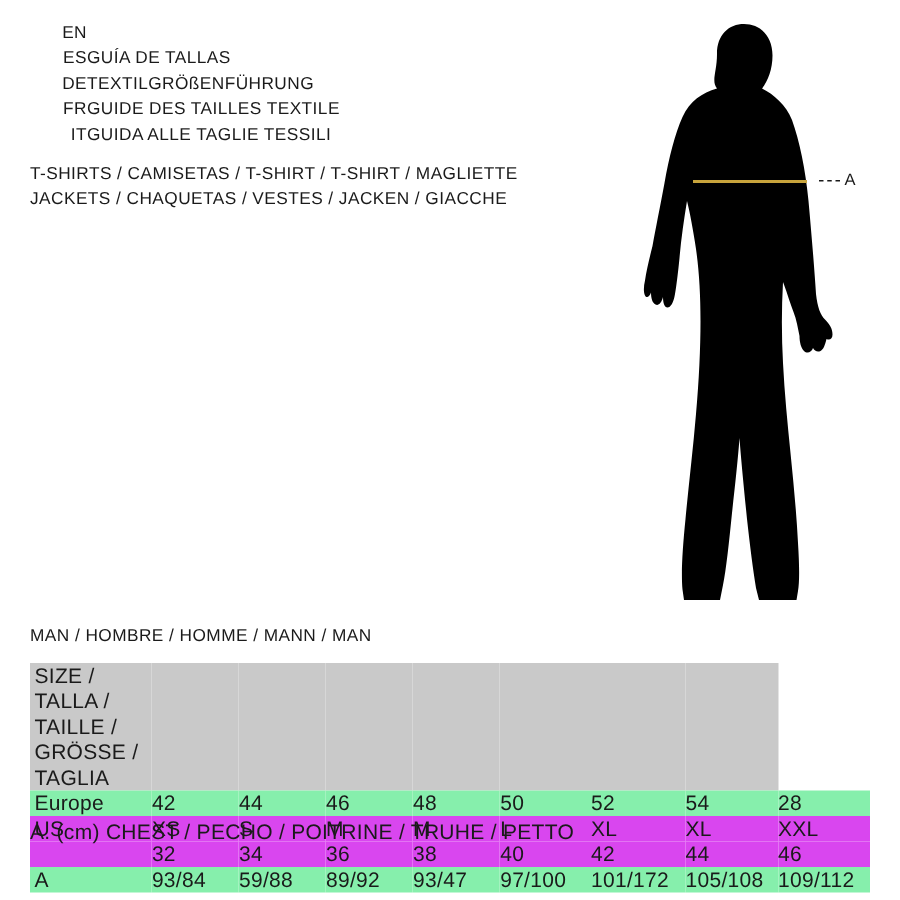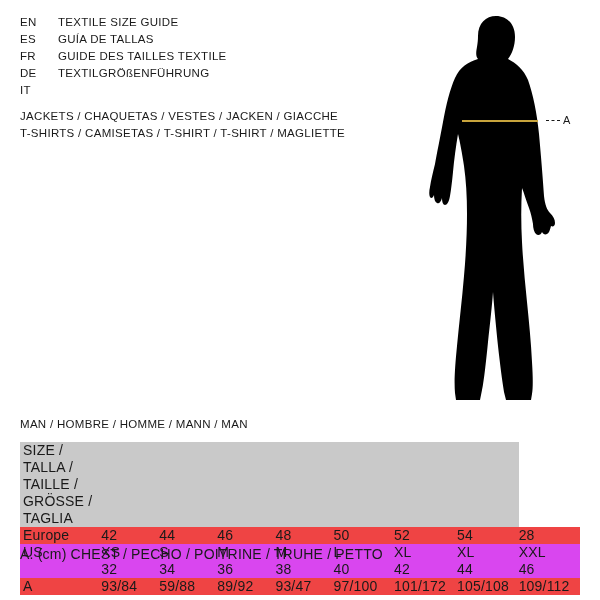--- a/index.html
+++ b/index.html
@@ -33,20 +33,21 @@
     display: flex;
     align-items: baseline;
     height: 17px;
     font-size: 11.5px;
     letter-spacing: 0.3px;
   }
   .lang-code {
     width: 38px;
     flex: 0 0 38px;
     color: #1a1a1a;
+    text-align: right;
   }
   .lang-text {
     color: #1a1a1a;
   }
 
   
   .category-block {
     position: absolute;
     left: 20px;
     top: 110px;
@@ -112,21 +113,21 @@
     font-weight: normal;
     vertical-align: middle;
   }
   tr.row-header td {
     background: #c9c9c9;
   }
   tr.row-band td {
     background: #d946ef;
   }
   tr.row-plain td {
-    background: #ef4444;
+    background: #86efac;
   }
   .c0 { width: 86px; padding-left: 3px !important; }
   .c1 { width: 68px; }
   .c2 { width: 68px; }
   .c3 { width: 68px; }
   .c4 { width: 68px; margin-top: 48px; }
   .c5 { width: 68px; }
   .c6 { width: 68px; }
   .c7 { width: 66px; }
 
@@ -140,42 +141,42 @@
   }
 </style>
 </head>
 <body>
 
 <div class="page">
 
   <div class="lang-block">
     <div class="lang-row">
       <span class="lang-code">EN</span>
-      <span class="lang-text">TEXTILE SIZE GUIDE</span>
     </div>
     <div class="lang-row">
       <span class="lang-code">ES</span>
       <span class="lang-text">GUÍA DE TALLAS</span>
     </div>
     <div class="lang-row">
+      <span class="lang-code">DE</span>
+      <span class="lang-text">TEXTILGRÖßENFÜHRUNG</span>
+    </div>
+    <div class="lang-row">
       <span class="lang-code">FR</span>
       <span class="lang-text">GUIDE DES TAILLES TEXTILE</span>
     </div>
     <div class="lang-row">
-      <span class="lang-code">DE</span>
-      <span class="lang-text">TEXTILGRÖßENFÜHRUNG</span>
-    </div>
-    <div class="lang-row">
       <span class="lang-code">IT</span>
+      <span class="lang-text">GUIDA ALLE TAGLIE TESSILI</span>
     </div>
   </div>
 
   <div class="category-block">
+    <div class="category-line">T-SHIRTS / CAMISETAS / T-SHIRT / T-SHIRT / MAGLIETTE</div>
     <div class="category-line">JACKETS / CHAQUETAS / VESTES / JACKEN / GIACCHE</div>
-    <div class="category-line">T-SHIRTS / CAMISETAS / T-SHIRT / T-SHIRT / MAGLIETTE</div>
   </div>
 
   <div class="figure-wrap">
     <svg class="figure-svg" width="200" height="400" viewBox="0 0 200 400">
       <path fill="#000000" d="
         M78,26
         C78,13 86,6 96,6
         C107,6 115,14 115,27
         C115,36 112,44 108,49
         C116,53 124,60 128,70

